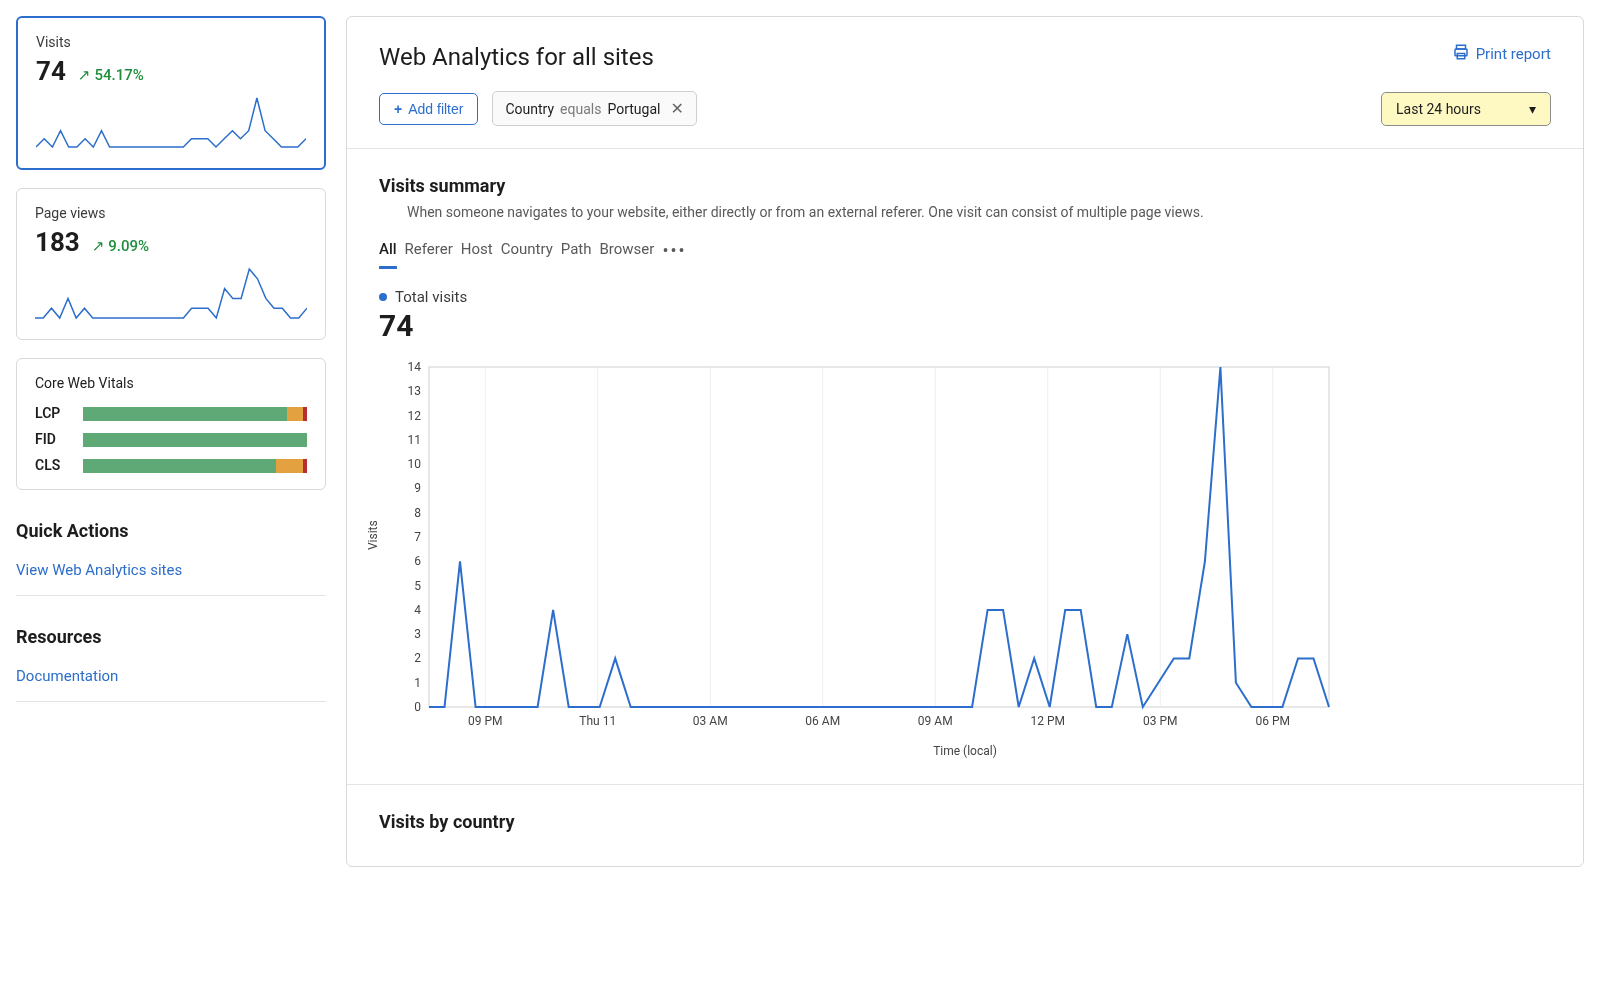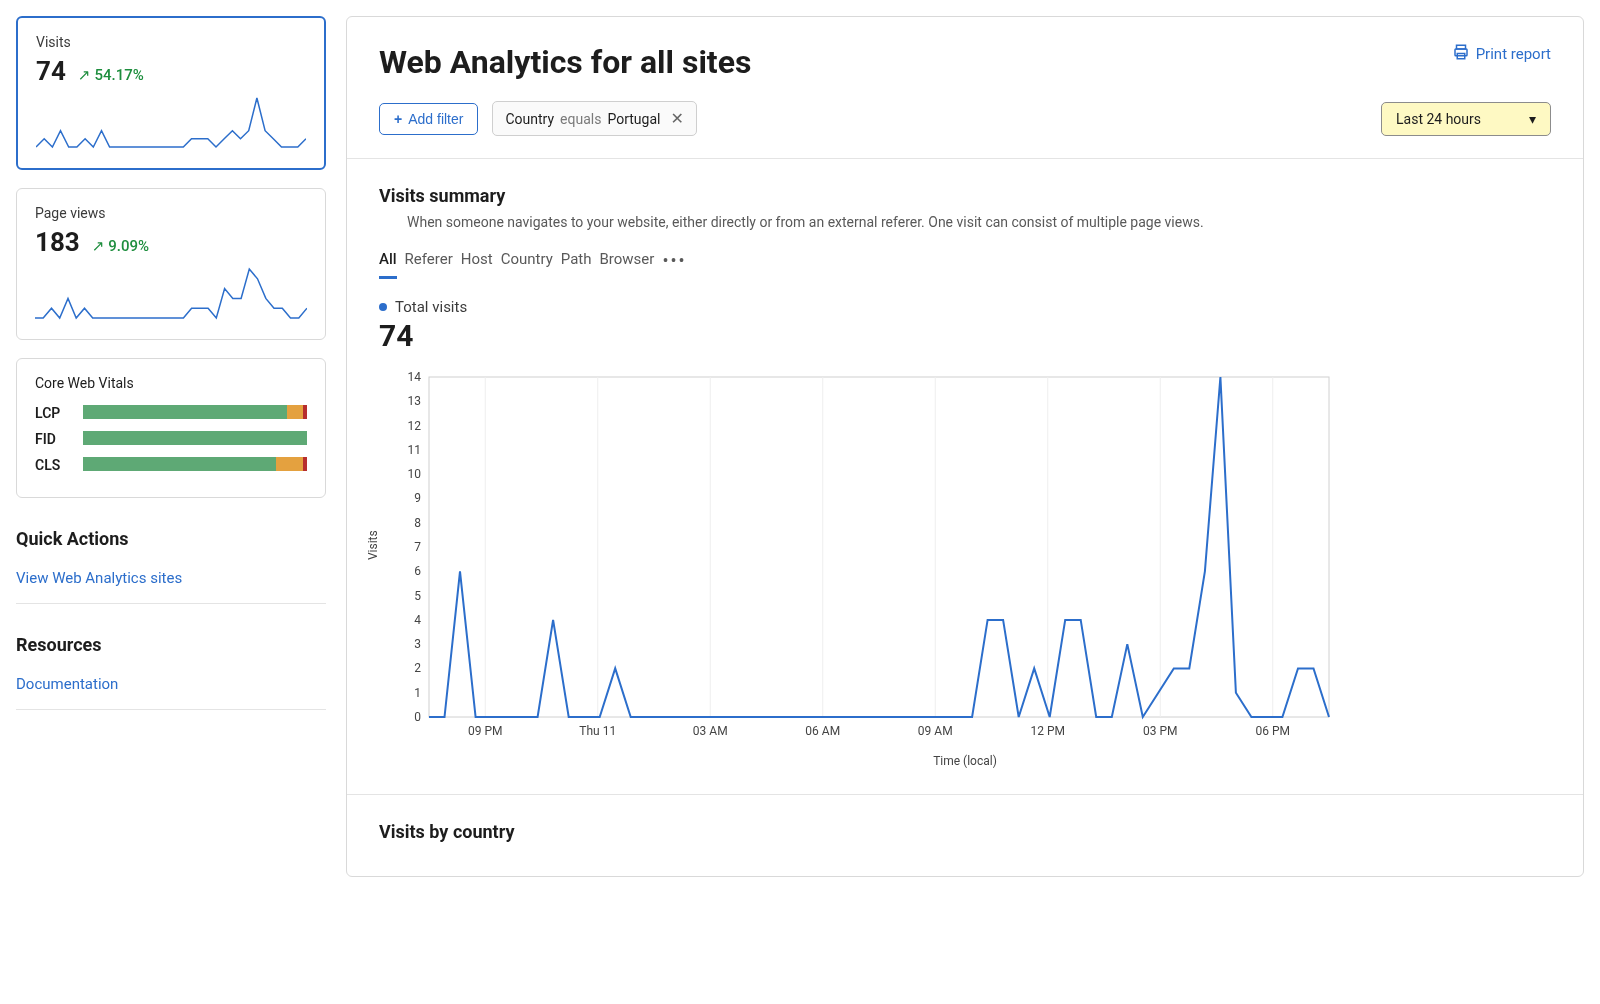--- a/index.html
+++ b/index.html
@@ -8,32 +8,32 @@
 .sidebar { width: 310px; flex-shrink: 0; }
 .main { flex: 1; border: 1px solid #d9d9d9; border-radius: 6px; background: #fff; }
 .card { border: 1px solid #d9d9d9; border-radius: 6px; padding: 16px 18px; margin-bottom: 18px; background: #fff; }
 .card.selected { border: 2px solid #2c6ecb; }
 .metric-label { font-size: 14px; color: #3b3b3b; margin-bottom: 6px; }
 .metric-row { display: flex; align-items: baseline; gap: 12px; }
 .metric-val { font-size: 26px; font-weight: 700; }
 .metric-delta { color: #1e8e3e; font-size: 15px; font-weight: 500; display: flex; align-items: center; gap: 4px; }
 .spark { width: 100%; height: 55px; margin-top: 8px; }
 .cwv-title { font-size: 14px; margin-bottom: 14px; }
-.cwv-row { display: flex; align-items: flex-start; gap: 14px; margin-bottom: 10px; }
-.cwv-row:last-child { margin-bottom: 8px; }
+.cwv-row { display: flex; align-items: flex-end; gap: 14px; margin-bottom: 10px; }
+.cwv-row:last-child { margin-bottom: 0; }
 .cwv-lab { width: 34px; font-weight: 600; font-size: 14px; }
 .cwv-bar { flex: 1; height: 14px; display: flex; }
 .cwv-good { background: #5ea975; }
 .cwv-ok { background: #e4a13f; }
 .cwv-poor { background: #b72e2e; }
 .section-h { font-size: 18px; font-weight: 700; margin: 30px 0 14px 0; }
 .link { color: #2c6ecb; font-size: 15px; cursor: pointer; }
 .linkrow { border-bottom: 1px solid #e4e4e4; padding: 6px 0 16px 0; }
 .main-head { display: flex; justify-content: space-between; align-items: flex-start; padding: 26px 32px 0 32px; }
-.main-title { font-size: 32px; font-weight: 700; }
+.main-title { font-size: 24px; font-weight: 400; }
 .print { display: flex; align-items: center; gap: 6px; color: #2c6ecb; font-size: 15px; cursor: pointer; }
 .filter-row { display: flex; align-items: center; gap: 14px; padding: 20px 32px 22px 32px; border-bottom: 1px solid #e4e4e4; }
 .btn-outline-blue { border: 1px solid #2c6ecb; color: #2c6ecb; background: #fff; padding: 7px 14px; border-radius: 5px; font-size: 14px; display: flex; align-items: center; gap: 6px; cursor: pointer; }
 .chip { border: 1px solid #cfcfcf; background: #fafafa; padding: 7px 12px; border-radius: 5px; font-size: 14px; display: flex; align-items: center; gap: 6px; }
 .chip .muted { color: #7a7a7a; }
 .chip .close { color: #666; cursor: pointer; font-size: 16px; margin-left: 4px; }
 .spacer { flex: 1; }
 .select { border: 1px solid #8c8c8c; background: #fef9c3; padding: 8px 14px; border-radius: 5px; font-size: 14px; display: flex; align-items: center; justify-content: space-between; gap: 30px; cursor: pointer; min-width: 170px; }
 .body-sec { padding: 26px 32px; border-bottom: 1px solid #e4e4e4; }
 .sumtitle { font-size: 18px; font-weight: 700; margin-bottom: 8px; }

